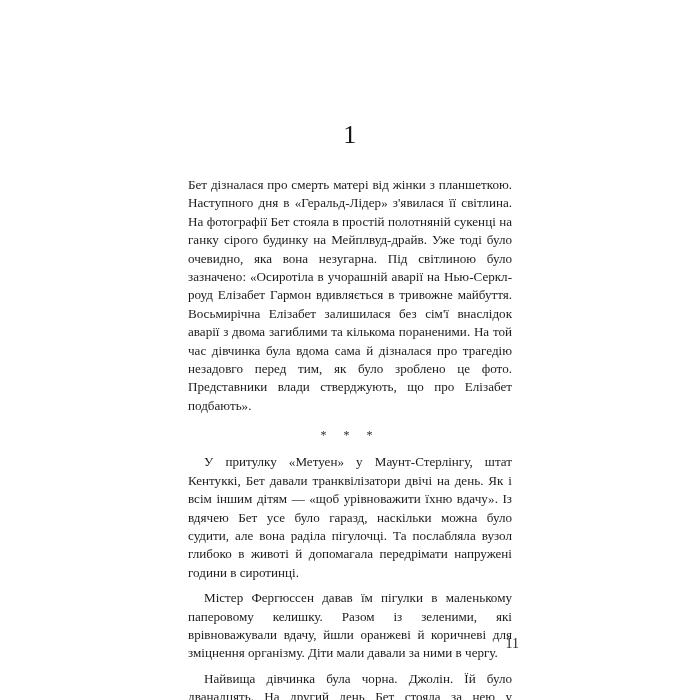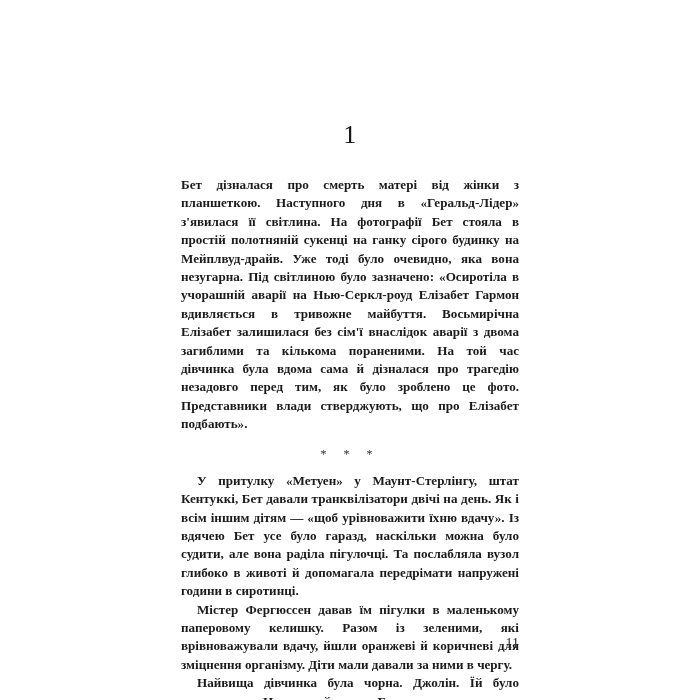--- a/index.html
+++ b/index.html
@@ -32,28 +32,27 @@
     font-weight: normal;
     letter-spacing: 0.5px;
     margin: 0;
     padding-top: 120px;
     color: #141414;
   }
   .body-block {
     margin-top: 26px;
   }
   p.para {
-    margin: 0;
+    margin: 7px;
     font-size: 13.1px;
     line-height: 18.4px;
     text-align: justify;
     text-justify: inter-word;
     color: #1b1b1b;
     hyphens: manual;
-    font-weight: bold;
   }
   p.para.indent {
     text-indent: 16px;
   }
   .divider {
     text-align: center;
     font-size: 12px;
     letter-spacing: 7px;
     color: #2a2a2a;
     margin: 13px 0 11px 0;

